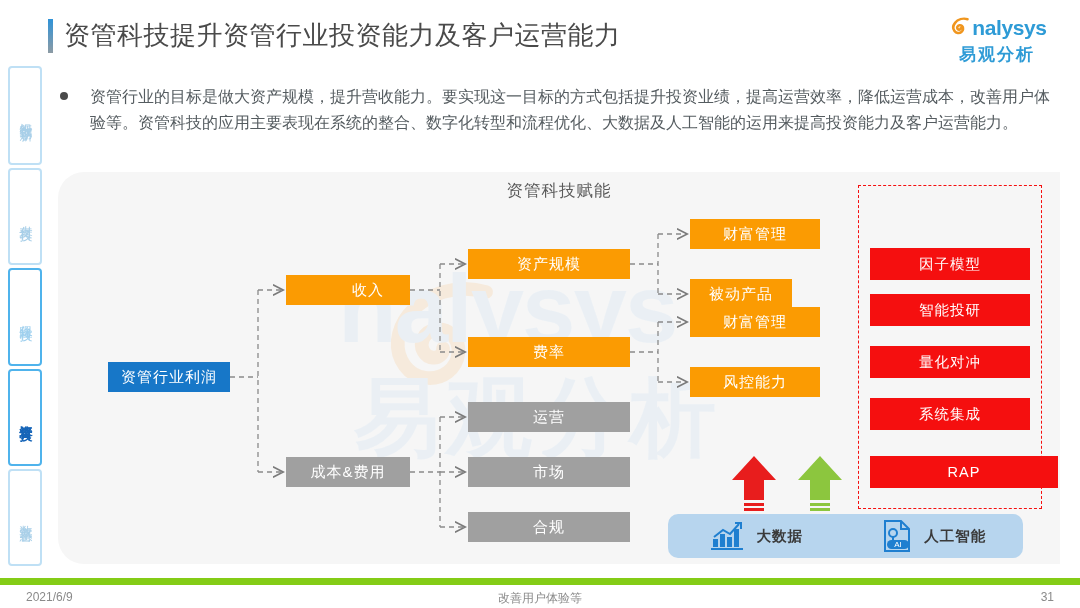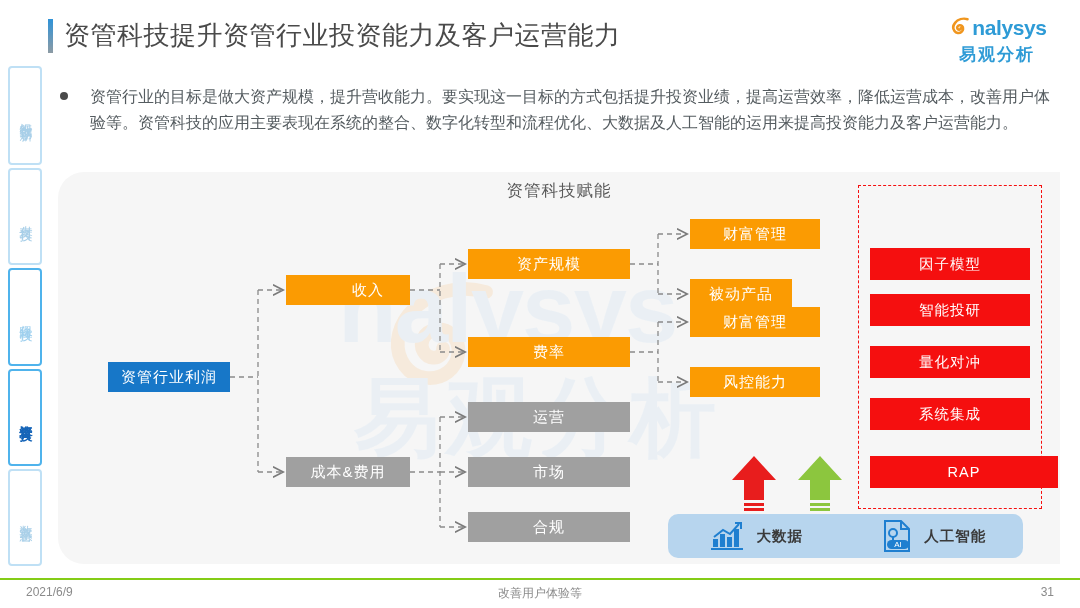--- a/index.html
+++ b/index.html
@@ -185,21 +185,21 @@
   .tech-label {
     font-size: 14.5px; color: #3a3a3a; font-weight: bold;
     letter-spacing: 1px;
   }
 
   
   #footer {
     position: absolute;
     left: 0; right: 0; bottom: 8px;
     height: 22px;
-    border-top: 2px solid #84cc16;
+    border-top: 7px solid #84cc16;
     font-size: 12px; color: #8a8a8a;
   }
   #footer-date { position: absolute; left: 26px; top: 5px; }
   #footer-center {
     position: absolute; left: 0; right: 0; top: 5px;
     text-align: center;
   }
   #footer-page { position: absolute; right: 26px; top: 5px; }
 </style>
 </head>

